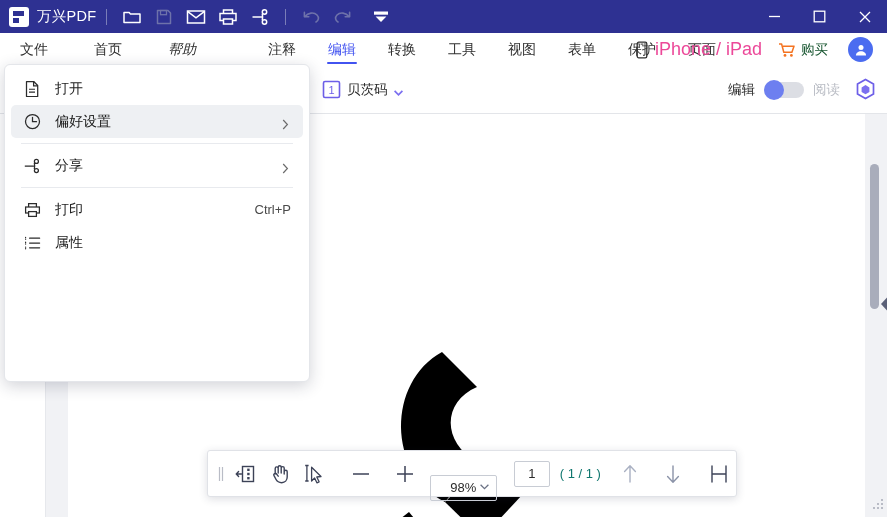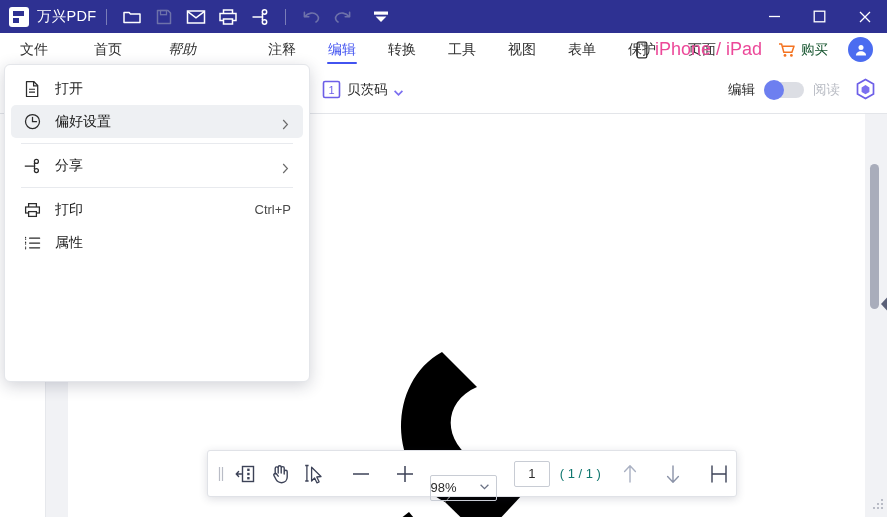--- a/index.html
+++ b/index.html
@@ -136,21 +136,21 @@
     background:#ffffff; border:1px solid #e0e2e7; border-radius:3px;
     box-shadow:0 2px 8px rgba(40,45,70,.16);
     display:flex; align-items:center;
   }
   .bb-grip { margin-left:9px; display:flex; }
   .bb-btn {
     width:36px; height:36px; display:flex; align-items:center; justify-content:center;
   }
   .zoom-select {
     width:72px; height:26px; border:1px solid #c8ccd4; border-radius:2px;
-    display:flex; align-items:center; position:relative;
+    display:flex; align-items:center; justify-content:center; position:relative;
     margin-left:8px;
     margin-top:28px;
   }
   .zoom-select .zv { font-size:13px; color:#2b2b2b; }
   .zoom-select .zc { position:absolute; right:7px; top:8px; display:flex; }
   .page-input {
     width:38px; height:26px; border:1px solid #c8ccd4; border-radius:2px;
     display:flex; align-items:center; justify-content:center; margin-left:17px;
   }
   .page-input .pv{ font-size:13px; color:#2b2b2b; }

